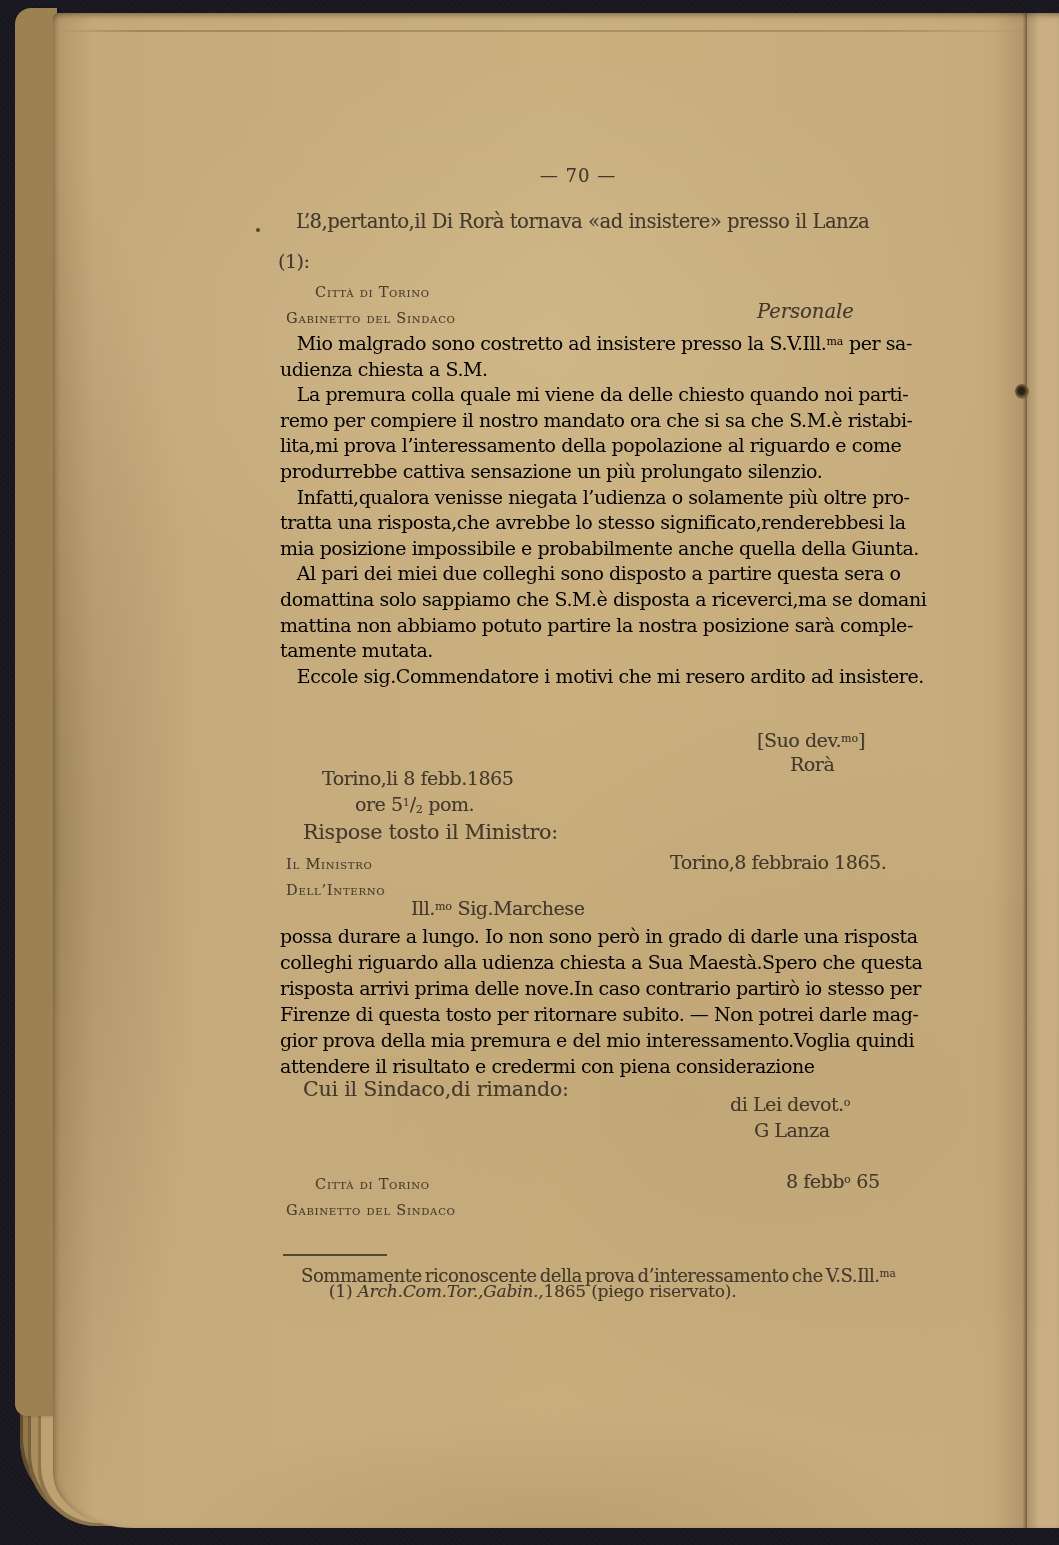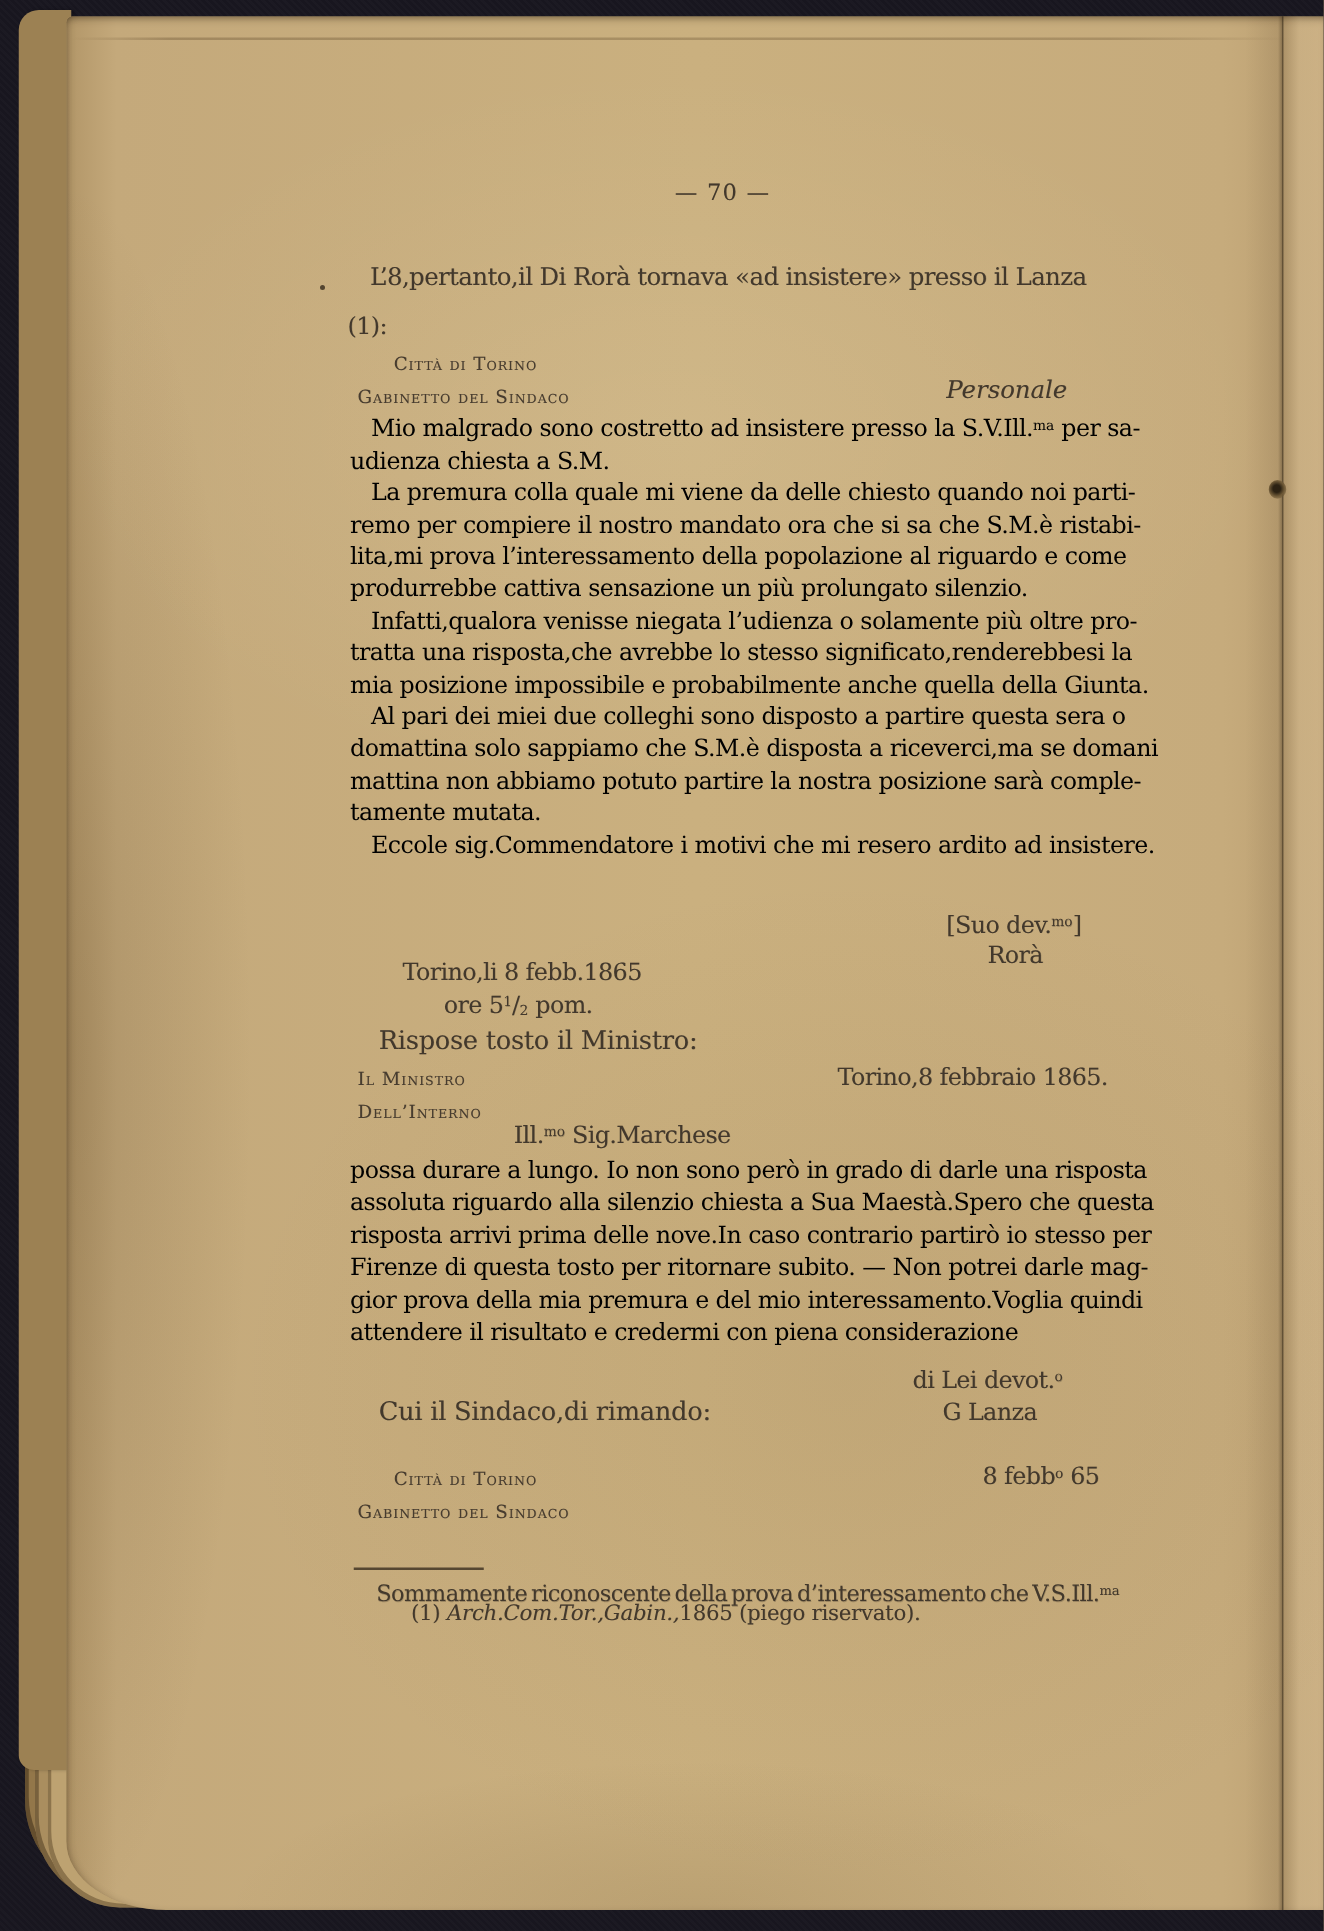--- a/index.html
+++ b/index.html
@@ -68,21 +68,21 @@
 <div class="sheet s2"></div>
 <div class="sheet s3"></div>
 <div class="edge-stack"></div>
 
 <div class="page">
   <div class="top-crease"></div>
   <div class="gutter"></div>
   <div class="wormhole"></div>
   <div class="ink-speck"></div>
 
-  <div class="t pageno" style="left:225px;top:131px;text-align:center;">— 70 —</div>
+  <div class="t pageno" style="left:225px;top:152px;text-align:center;">— 70 —</div>
 
   <div class="t body-size" style="left:243px;top:197px;font-size:19.5px;">L’8,pertanto,il Di Rorà tornava «ad insistere» presso il Lanza</div>
   <div class="t body-size" style="left:225px;top:237px;">(1):</div>
 
   <div class="t sc" style="left:262px;top:271px;">Città di Torino</div>
   <div class="t sc" style="left:233px;top:297px;">Gabinetto del Sindaco</div>
   <div class="t it" style="left:704px;top:287px;font-size:19.5px;">Personale</div>
 
   <div class="letter-body body-size" style="left:227px;top:318px;--lh:25.6px;">
 
@@ -110,31 +110,31 @@
   <div class="t narr" style="left:250px;top:807px;">Rispose tosto il Ministro:</div>
 
   <div class="t sc" style="left:233px;top:843px;">Il Ministro</div>
   <div class="t sc" style="left:233px;top:869px;">Dell’Interno</div>
   <div class="t body-size" style="left:617px;top:838px;">Torino,8 febbraio 1865.</div>
   <div class="t body-size" style="left:358px;top:884px;">Ill.<sup>mo</sup> Sig.Marchese</div>
 
   <div class="letter-body body-size" style="left:227px;top:910px;--lh:26px;">
 
       <div class="bodyline">possa durare a lungo. Io non sono però in grado di darle una risposta</div>
-      <div class="bodyline">assoluta riguardo alla silenzio chiesta a Sua Maestà.Spero che questa</div>
+      <div class="bodyline">colleghi riguardo alla udienza chiesta a Sua Maestà.Spero che questa</div>
       <div class="bodyline">risposta arrivi prima delle nove.In caso contrario partirò io stesso per</div>
       <div class="bodyline">Firenze di questa tosto per ritornare subito. — Non potrei darle mag-</div>
       <div class="bodyline">gior prova della mia premura e del mio interessamento.Voglia quindi</div>
       <div class="bodyline">attendere il risultato e credermi con piena considerazione</div>
     </div>
 
   <div class="t body-size" style="left:677px;top:1080px;">di Lei devot.<sup>o</sup></div>
   <div class="t body-size" style="left:701px;top:1106px;">G Lanza</div>
 
-  <div class="t narr" style="left:250px;top:1104px;">Cui il Sindaco,di rimando:</div>
+  <div class="t narr" style="left:250px;top:1064px;">Cui il Sindaco,di rimando:</div>
 
   <div class="t sc" style="left:262px;top:1163px;">Città di Torino</div>
   <div class="t body-size" style="left:733px;top:1157px;">8 febb<sup>o</sup> 65</div>
   <div class="t sc" style="left:233px;top:1189px;">Gabinetto del Sindaco</div>
   <div class="t tight" style="left:248px;top:1252px;">Sommamente riconoscente della prova d’interessamento che V.S.Ill.<sup>ma</sup></div>
 
   <div class="rule"></div>
   <div class="t footnote" style="left:255px;top:1248px;">
     <span>(1) </span><span class="it">Arch.Com.Tor.,Gabin.,</span><span>1865 (piego riservato).</span>
   </div>

